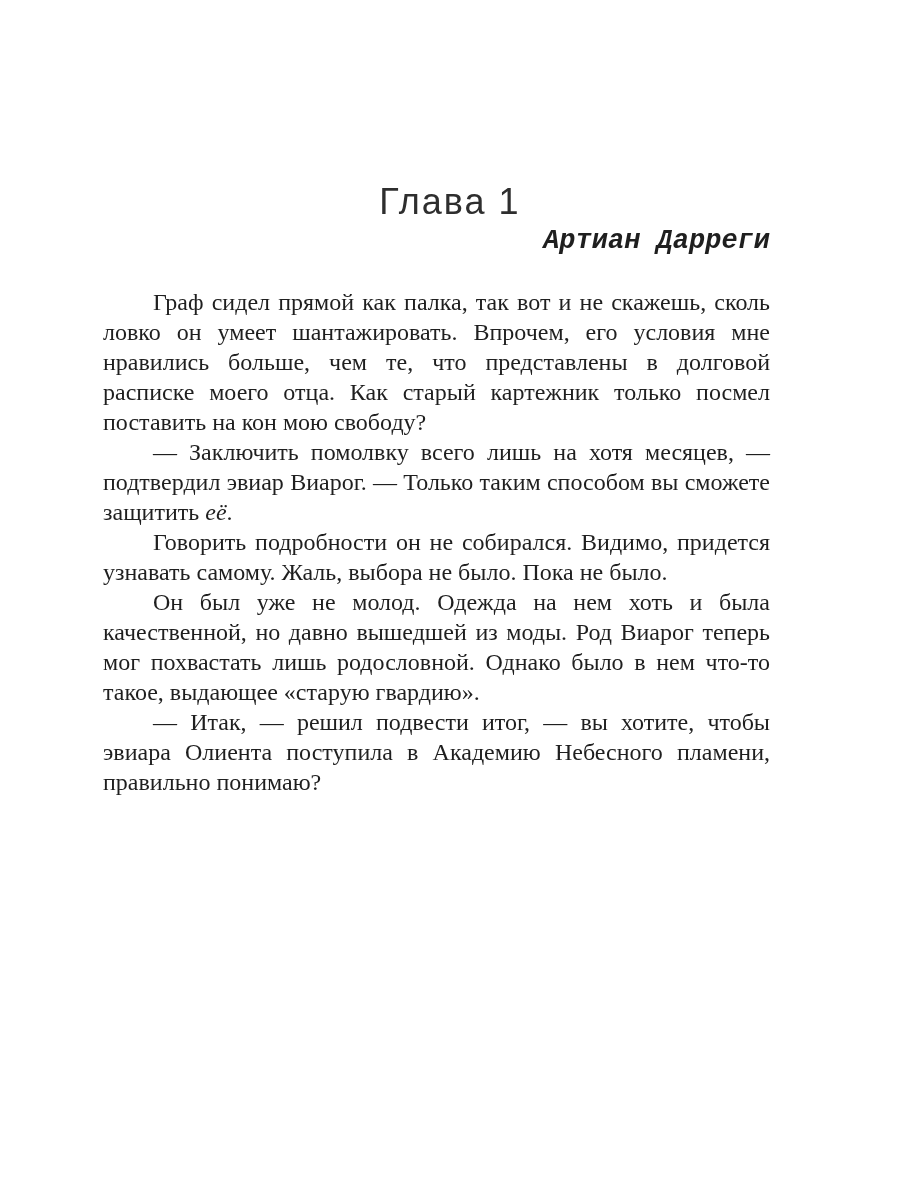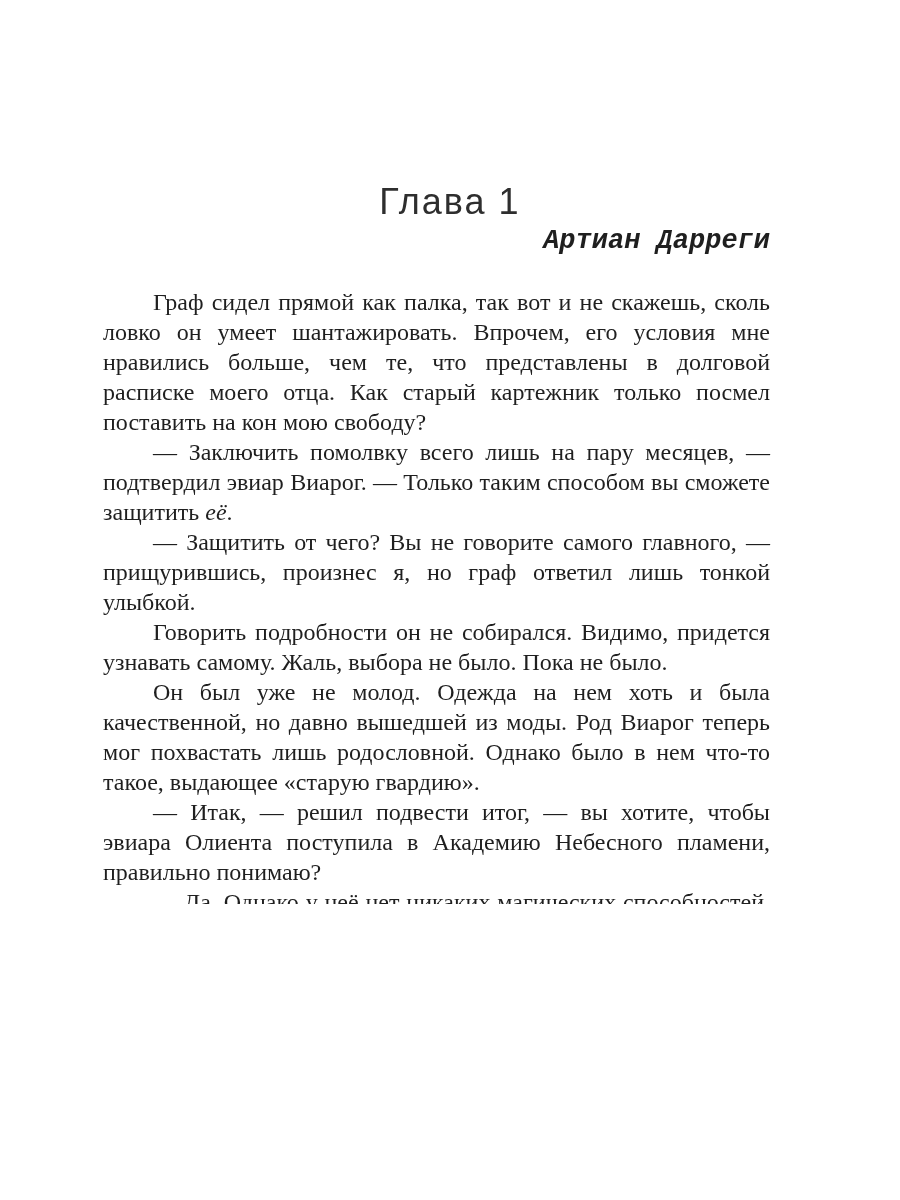--- a/index.html
+++ b/index.html
@@ -71,22 +71,20 @@
 </head>
 <body>
 
 <div class="page">
   <div class="chapter-title">Глава 1</div>
 
   <div class="byline">Артиан Дарреги</div>
 
   <div class="body-text">
       <p><span>Граф сидел прямой как палка, так вот и не скажешь, сколь ловко он умеет шантажировать. Впрочем, его условия мне нравились больше, чем те, что представлены в долговой расписке моего отца. Как старый картежник только посмел поставить на кон мою свободу?</span></p>
-      <p><span>— Заключить помолвку всего лишь на пару месяцев, — подтвердил эвиар Виарог. — Только таким способом вы сможете защитить </span><span class="italic">её</span><span>.</span></p>
-      <p><span>— Защитить от чего? Вы не говорите самого главного, — прищурившись, произнес я, но граф ответил лишь тонкой улыбкой.</span></p>
+      <p><span>— Заключить помолвку всего лишь на хотя месяцев, — подтвердил эвиар Виарог. — Только таким способом вы сможете защитить </span><span class="italic">её</span><span>.</span></p>
       <p><span>Говорить подробности он не собирался. Видимо, придется узнавать самому. Жаль, выбора не было. Пока не было.</span></p>
       <p><span>Он был уже не молод. Одежда на нем хоть и была качественной, но давно вышедшей из моды. Род Виарог теперь мог похвастать лишь родословной. Однако было в нем что-то такое, выдающее «старую гвардию».</span></p>
       <p><span>— Итак, — решил подвести итог, — вы хотите, чтобы эвиара Олиента поступила в Академию Небесного пламени, правильно понимаю?</span></p>
-      <p><span>— Да. Однако у неё нет никаких магических способностей, как я уже говорил.</span></p>
     </div>
 
   <div class="page-number">3</div>
 </div>
 
 </body></html>

